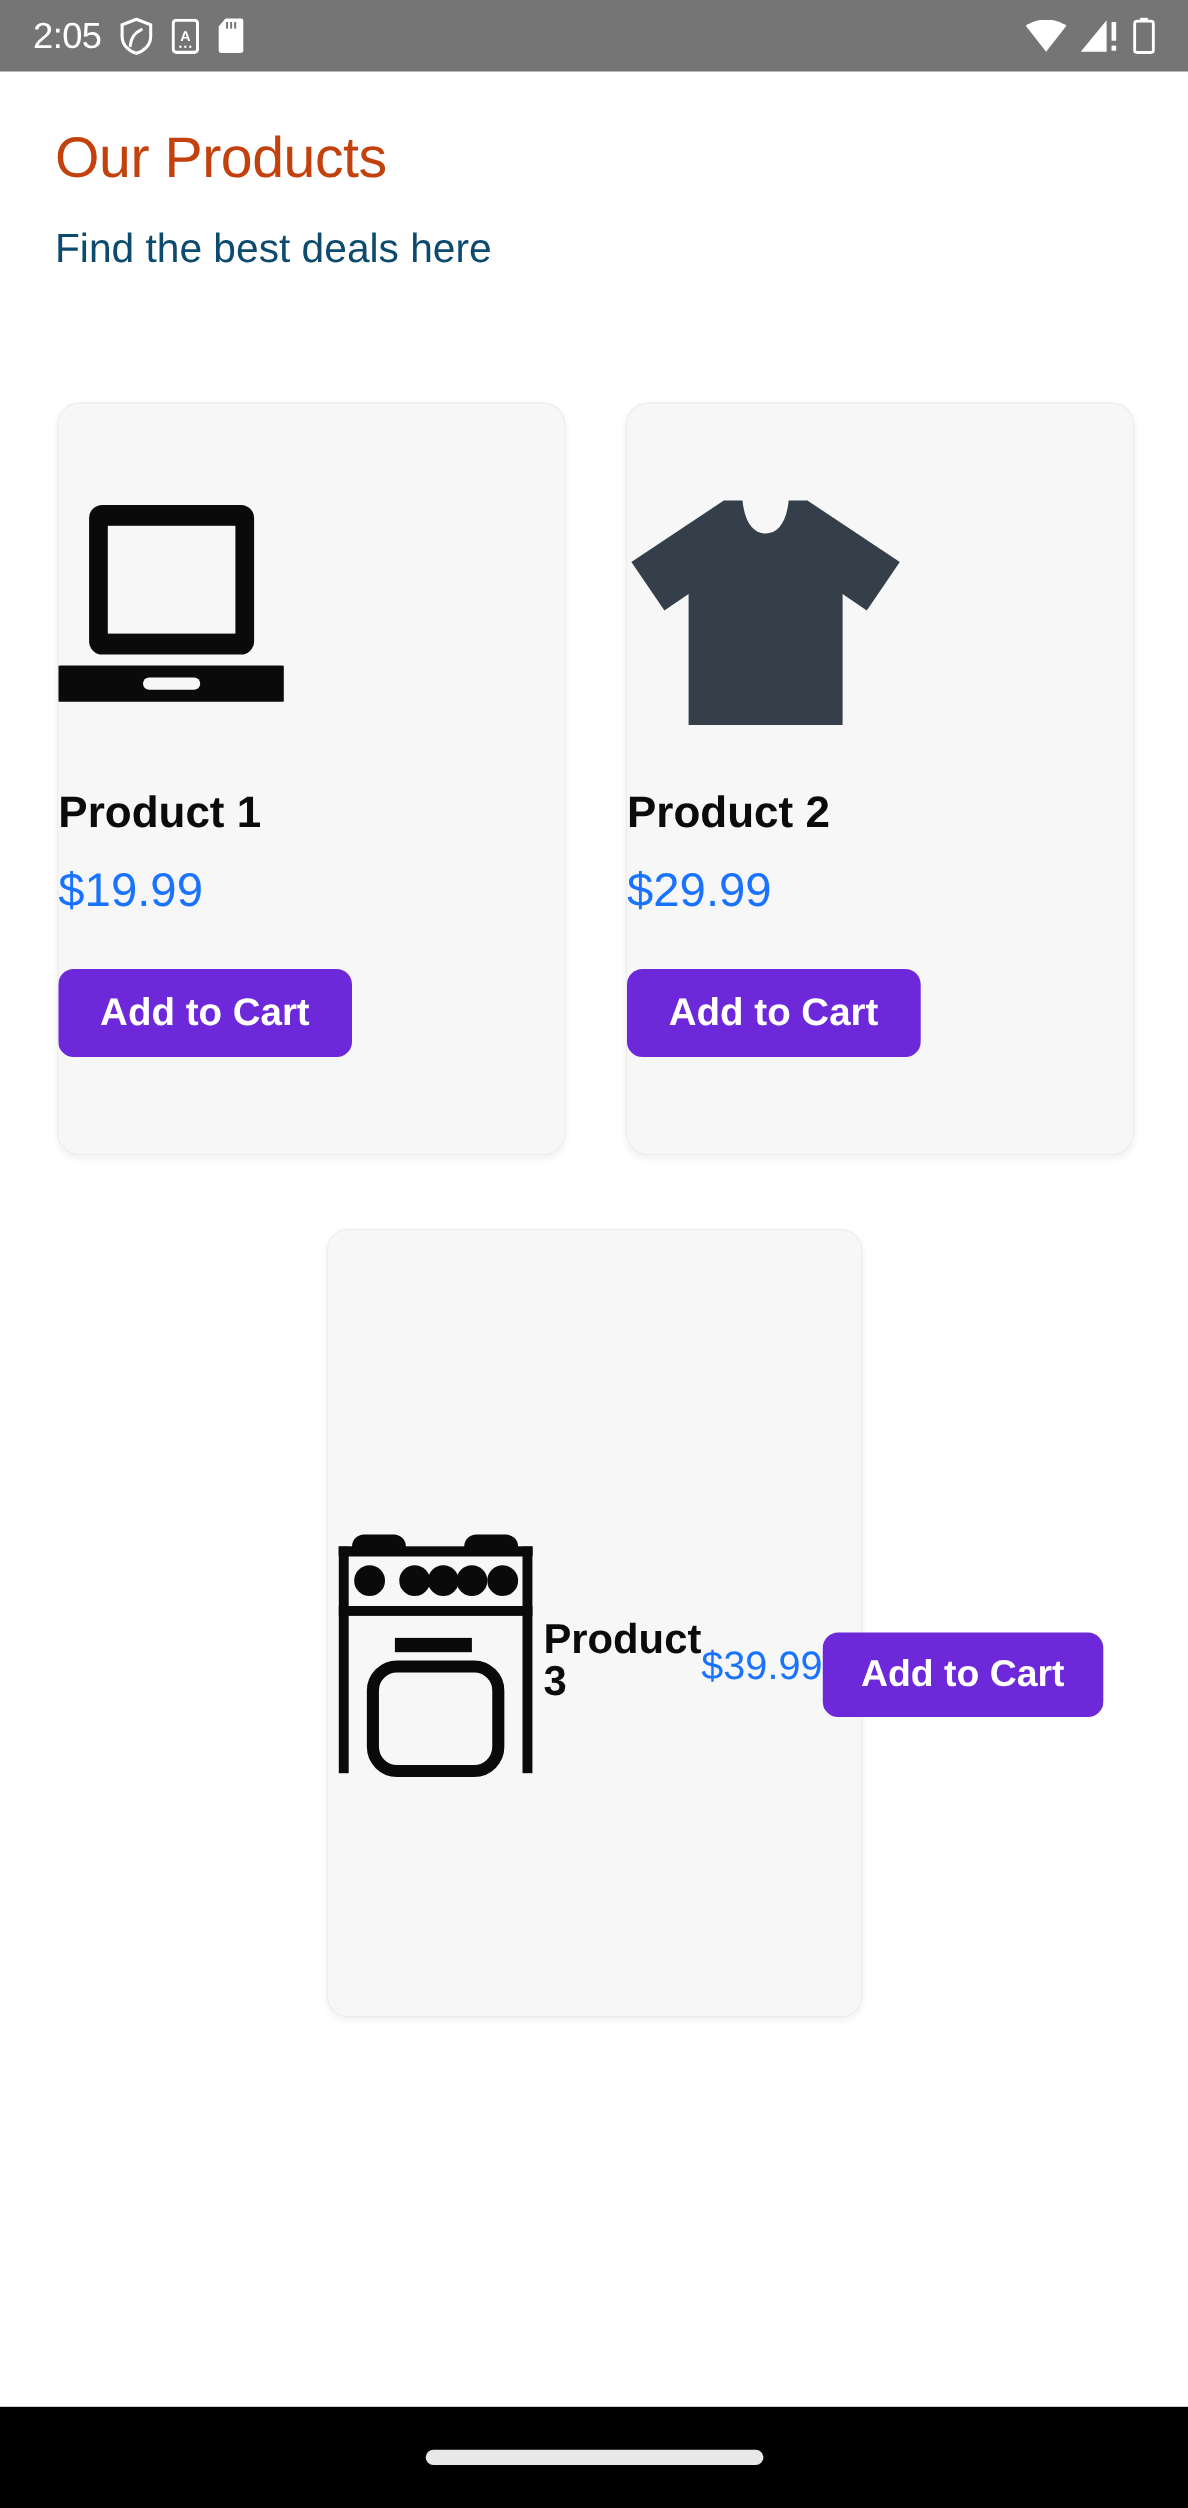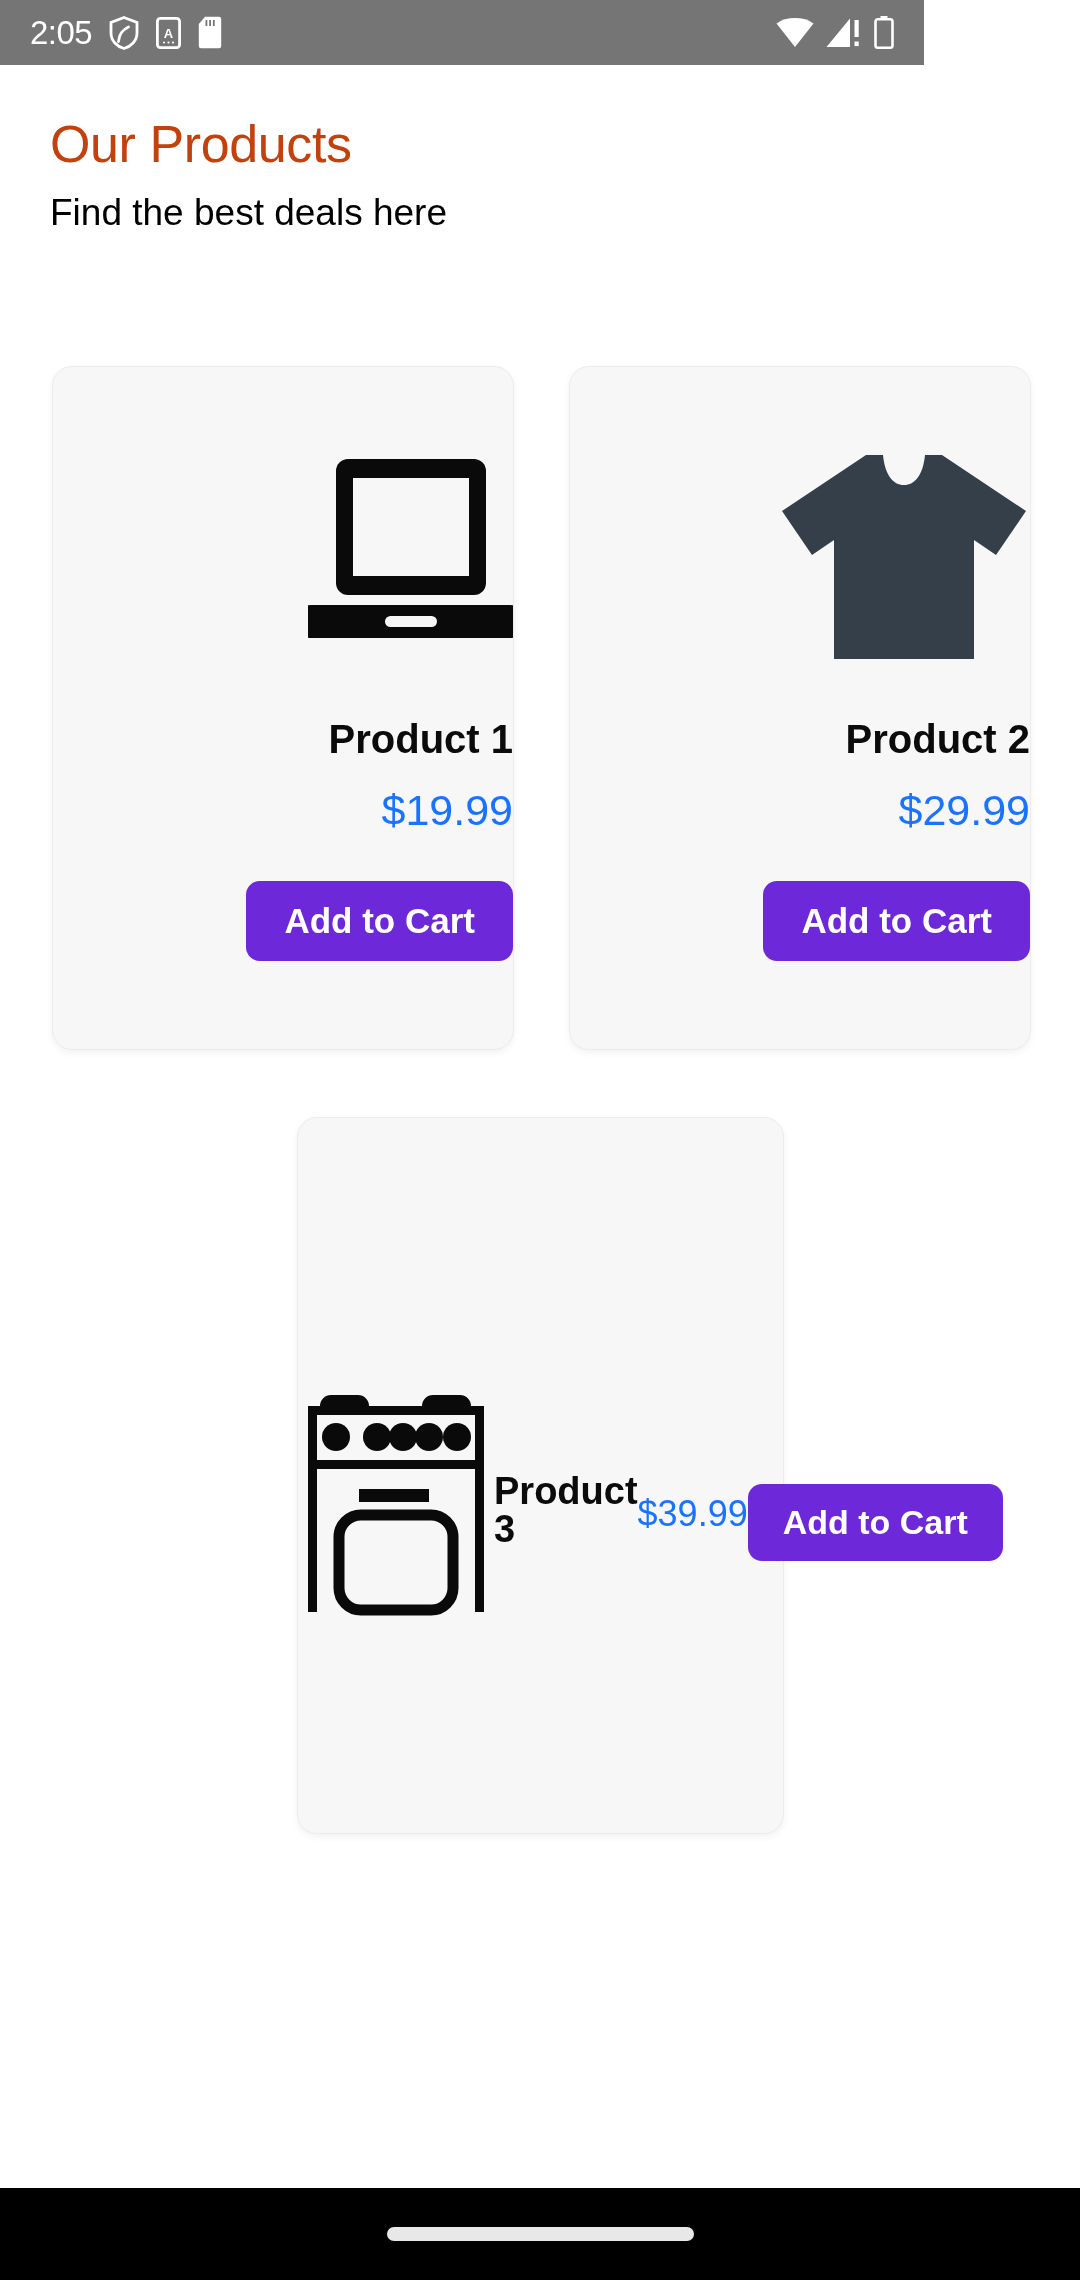--- a/index.html
+++ b/index.html
@@ -6,53 +6,53 @@
   html, body {
     width:1080px; height:2280px;
     background:#ffffff;
     font-family:"Liberation Sans", sans-serif;
     overflow:hidden;
   }
   .screen { position:relative; width:1080px; height:2280px; background:#ffffff; overflow:hidden; }
 
   
   .statusbar {
-    position:absolute; top:0; left:0; width:924px; height:65px;
+    position:absolute; top:0; left:0; width:1080px; height:65px;
     background:#757575; color:#ffffff;
     display:flex; align-items:center; justify-content:space-between;
     padding:0 30px;
   }
   .sb-left { display:flex; align-items:center; gap:17px; }
   .sb-right { display:flex; align-items:center; gap:12px; }
   .sb-time { font-size:33px; letter-spacing:-0.5px; line-height:1; font-weight:400; }
   .sb-ico { display:block; }
 
   
   .page-header { position:absolute; top:118px; left:50px; }
   .page-title {
     font-size:52px; font-weight:400; color:#c2410c;
     letter-spacing:-0.4px; line-height:1;
   }
   .page-subtitle {
-    font-size:37px; font-weight:400; color:#000000;
-    margin-top:24px; line-height:1;text-align:center;
+    font-size:37px; font-weight:400; color:#0c4a6e;
+    margin-top:37px; line-height:1;text-align:center;
   }
 
   
   .grid-row {
     position:absolute; top:366px; left:52px;
     display:flex; gap:55px;
   }
   .card {
     background:#f7f7f7;
     border:1px solid #ececec;
     border-radius:20px;
     box-shadow:0 3px 7px rgba(0,0,0,0.055);
     width:462px;
-    display:flex; flex-direction:column; align-items:flex-end;
+    display:flex; flex-direction:column; align-items:flex-start;
     padding-top:52px;
   }
   .card.clipped { height:684px; overflow:hidden; }
 
   .card-single {
     position:absolute; top:1105px; left:297px;
     width:487px; height:717px;
     background:#f7f7f7;
     border:1px solid #ececec;
     border-radius:20px;

